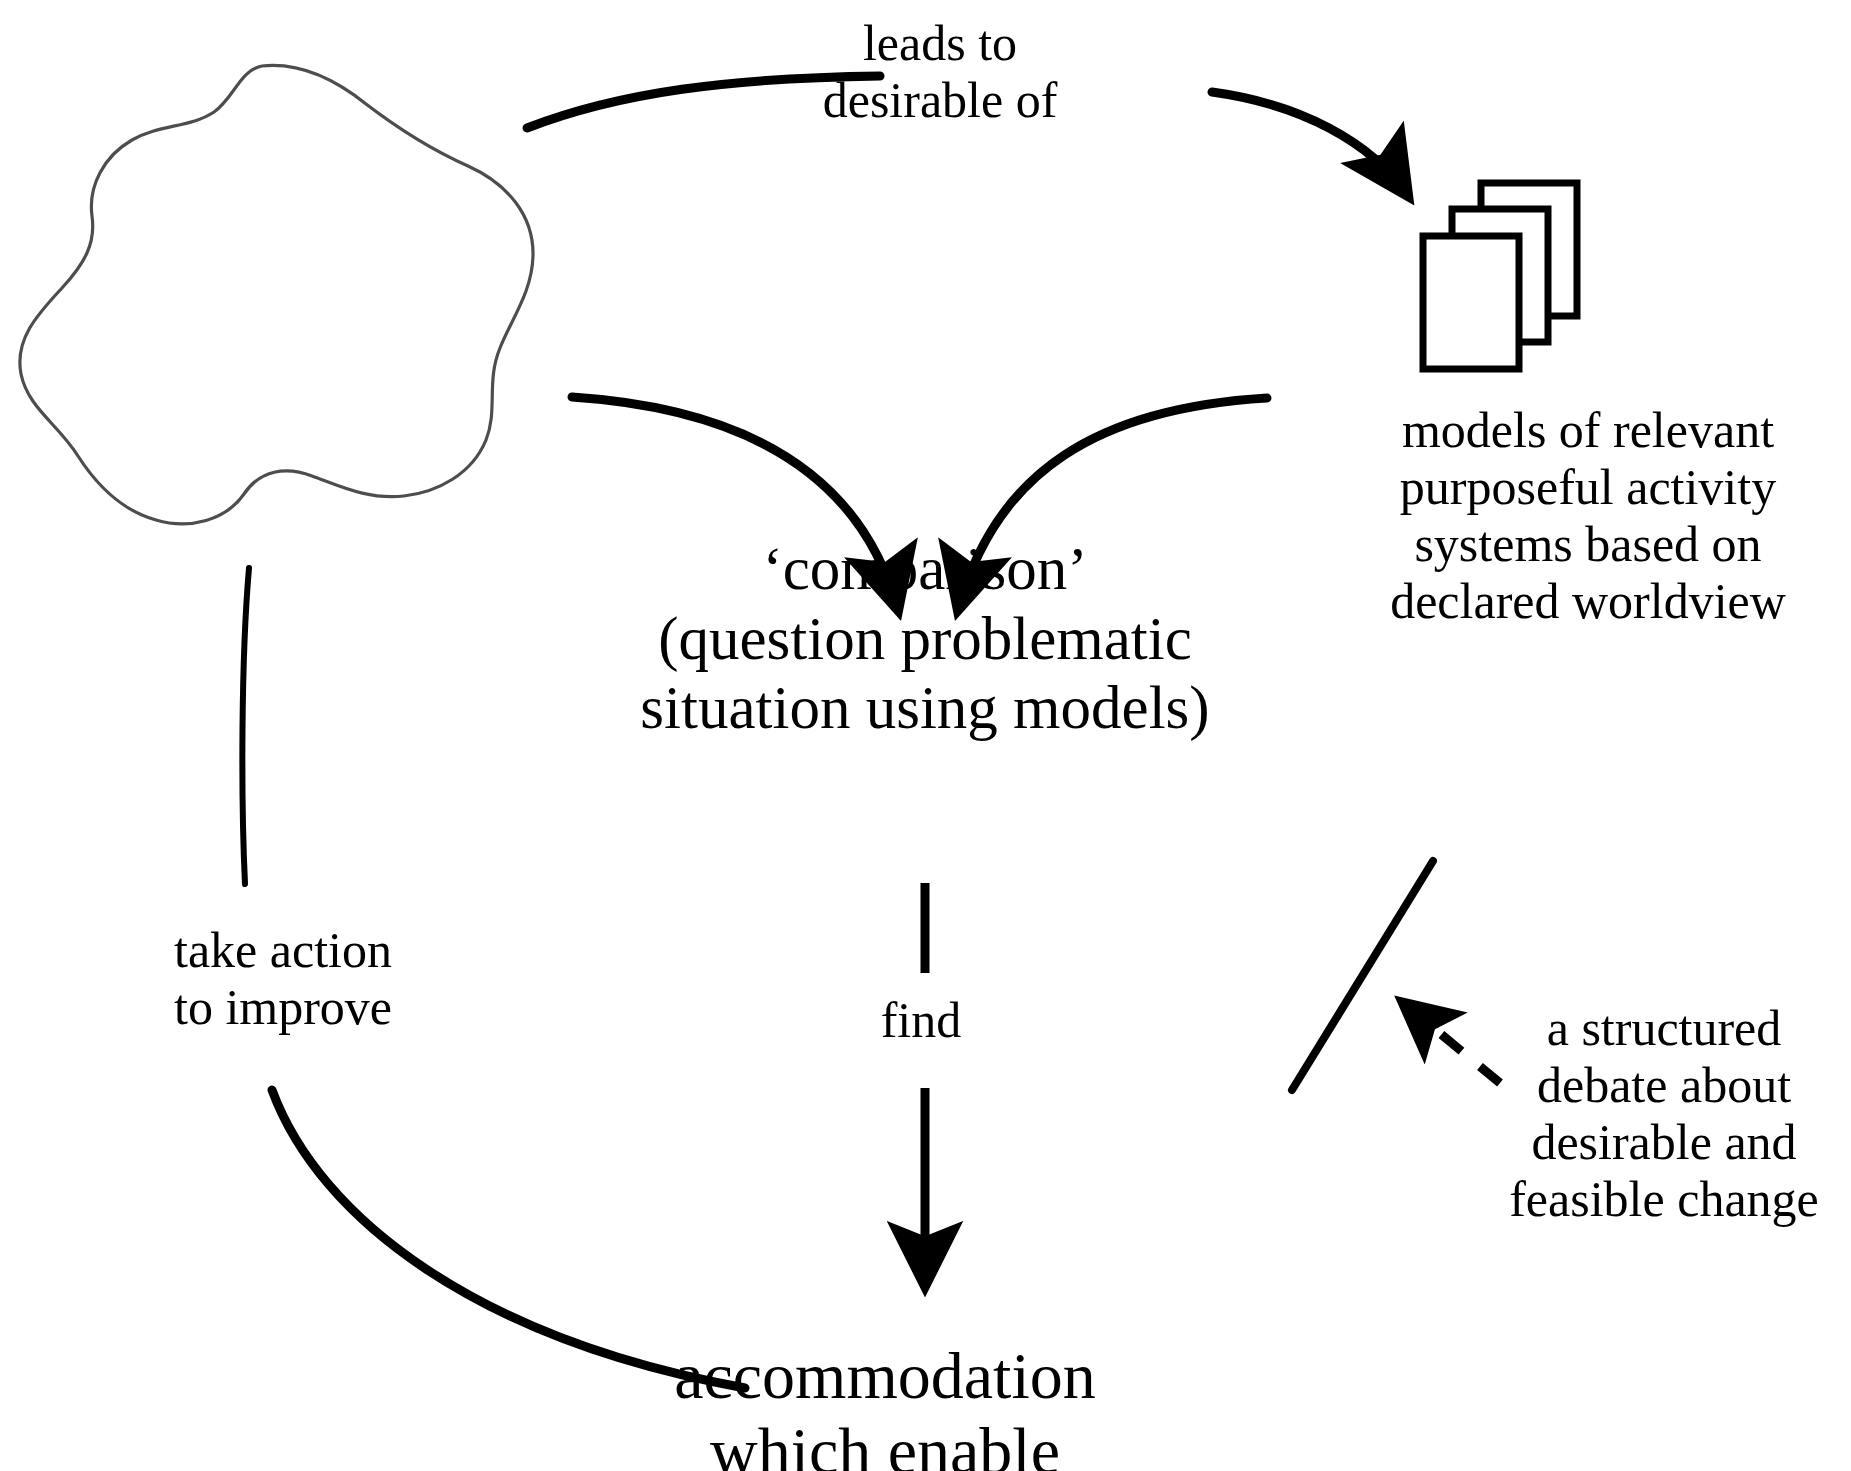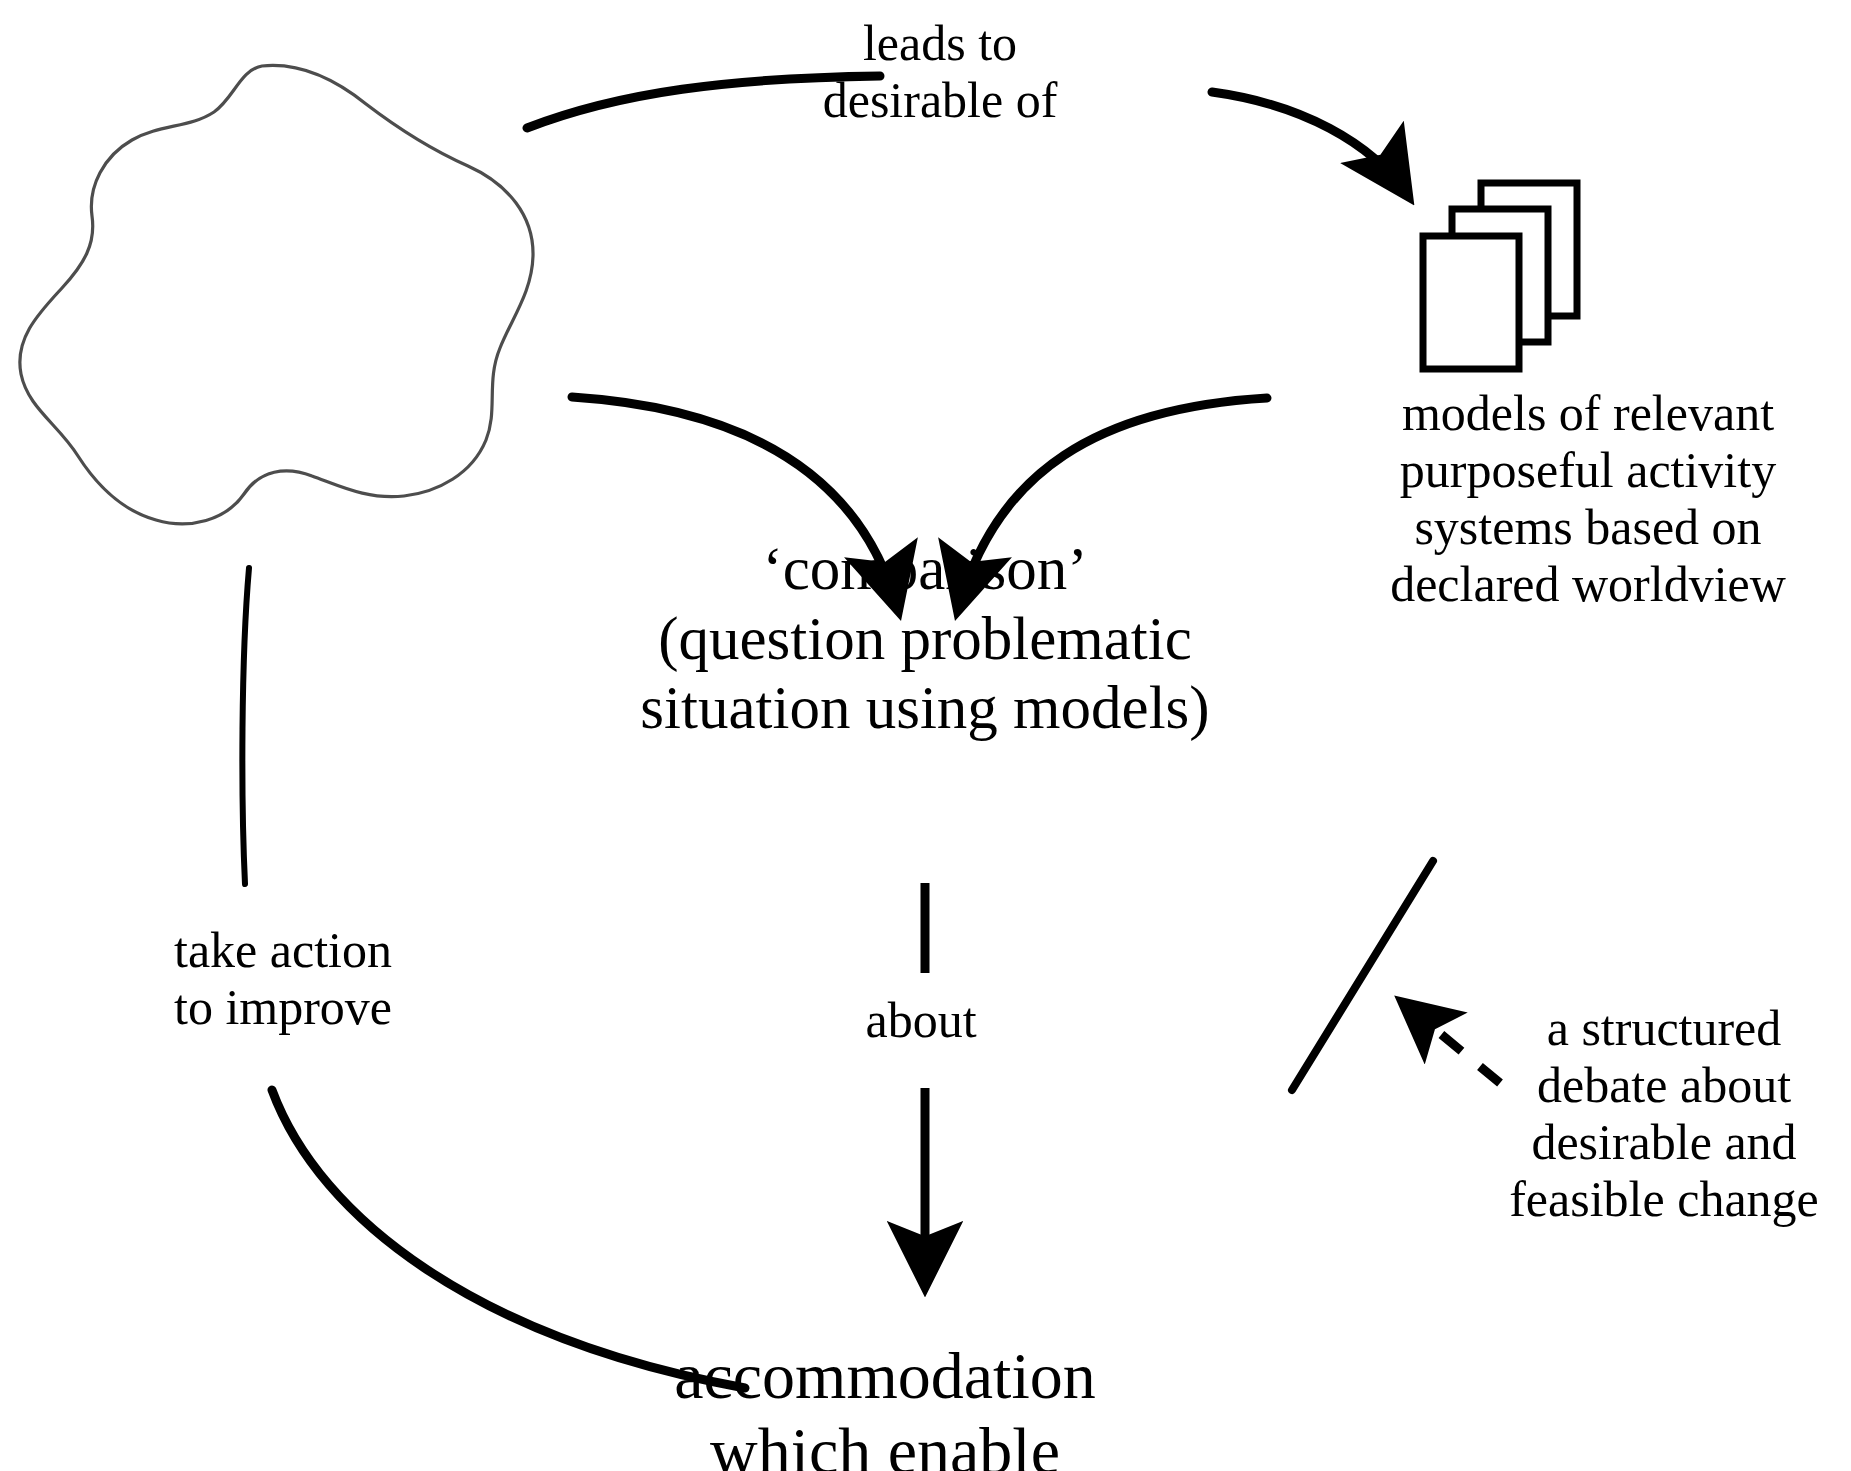--- a/index.html
+++ b/index.html
@@ -38,21 +38,21 @@
   
   #cloud-label {
     left: 100px; top: 118px; width: 360px;
     font-size: 51px; text-align: center;
   }
   #leads-to-label {
     left: 770px; top: 15px; width: 340px;
     font-size: 50px; text-align: center;
   }
   #models-label {
-    left: 1332px; top: 385px; width: 512px;
+    left: 1332px; top: 402px; width: 512px;
     font-size: 50px; text-align: center;
   }
   #comparison-label {
     left: 530px; top: 534px; width: 790px;
     font-size: 61px; text-align: center;
   }
   #take-action-label {
     left: 118px; top: 922px; width: 330px;
     font-size: 50px; text-align: center;
   }
@@ -149,21 +149,21 @@
 systems based on
 declared worldview</div>
 
   <div class="lbl ctr" id="comparison-label">‘comparison’
 (question problematic
 situation using models)</div>
 
   <div class="lbl ctr" id="take-action-label">take action
 to improve</div>
 
-  <div class="lbl ctr" id="find-label">about</div>
+  <div class="lbl ctr" id="find-label">find</div>
 
   <div class="lbl ctr" id="accommodation-label">accommodation
 which enable</div>
 
   <div class="lbl ctr" id="debate-label">a structured
 debate about
 desirable and
 feasible change</div>
 
 </div>

